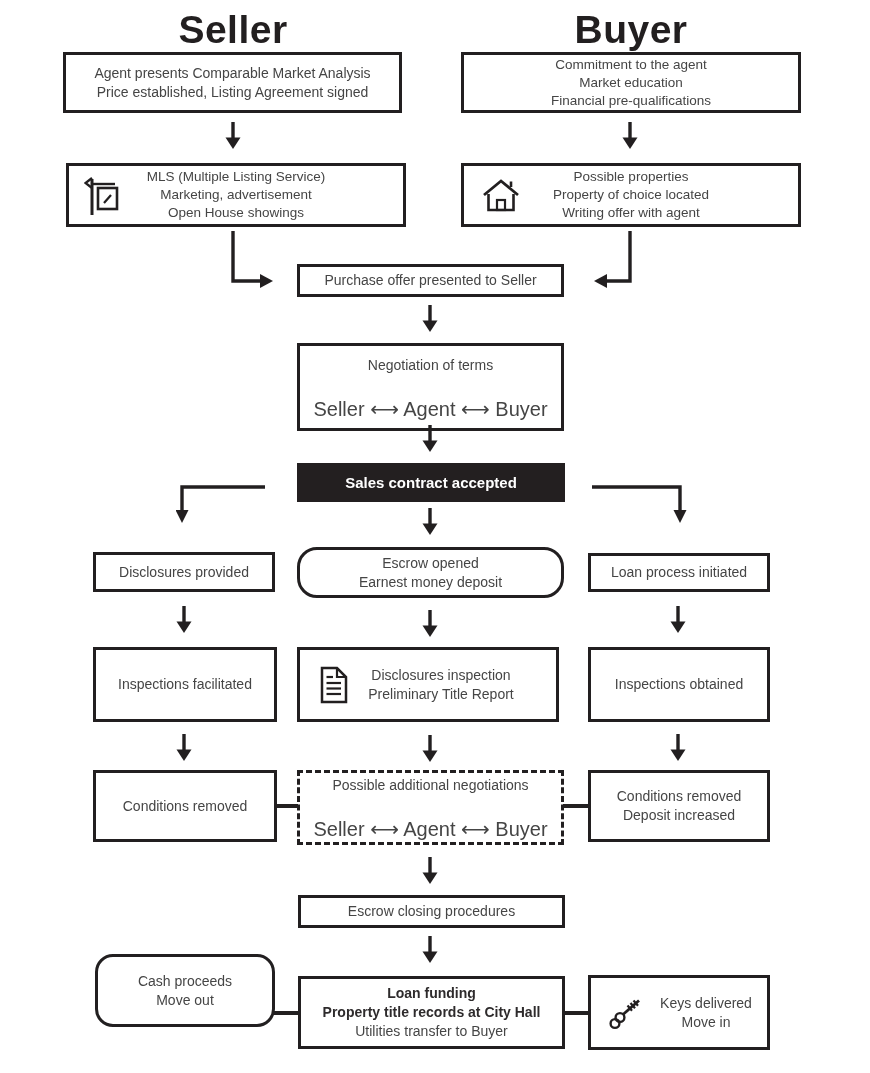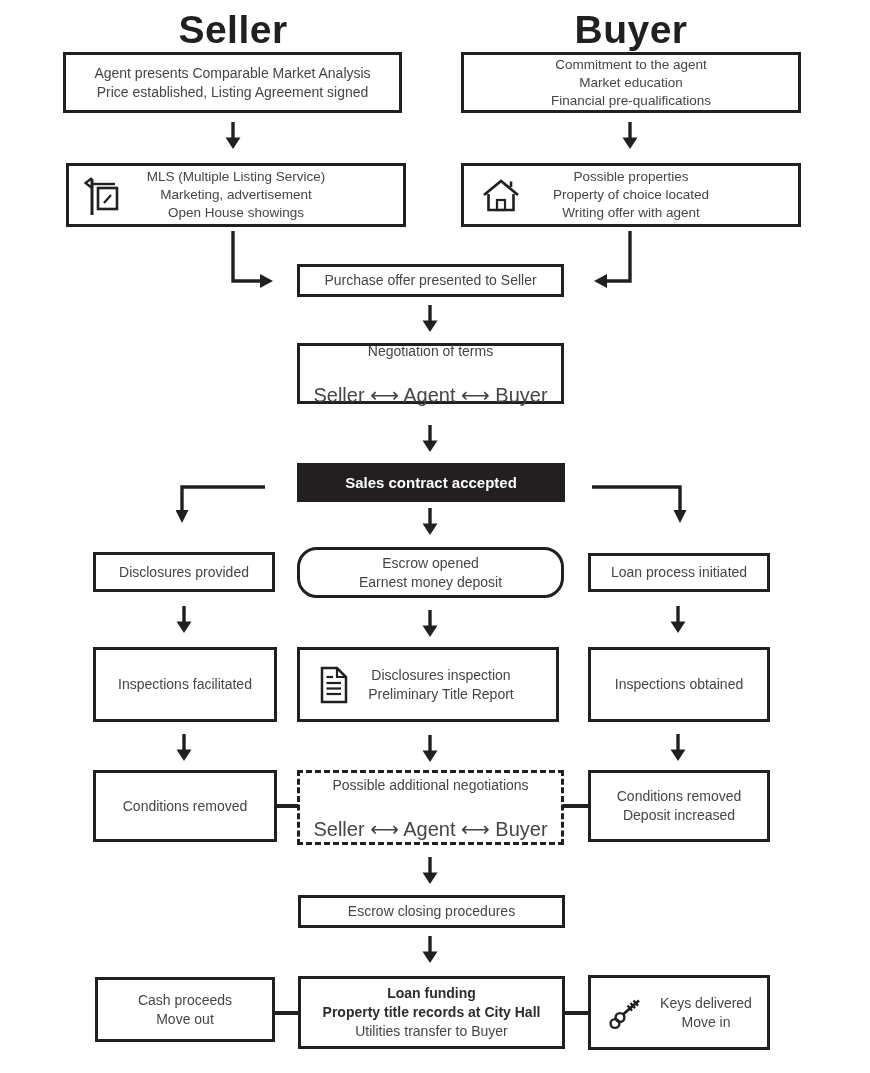--- a/index.html
+++ b/index.html
@@ -104,21 +104,21 @@
     <div class="line">Purchase offer presented to Seller</div>
   </div>
 
   <div class="arr" style="left:421px;top:305px;">
     <svg width="18" height="28" viewBox="0 0 18 28">
         <path d="M9 0 V17" stroke="#221f20" stroke-width="3.4"></path>
         <path d="M1.5 15.5 L16.5 15.5 L9 27 Z" fill="#221f20"></path>
       </svg>
   </div>
 
-  <div class="box negó" style="left:297px;top:343px;width:267px;height:61px;">
+  <div class="box negó" style="left:297px;top:343px;width:267px;height:88px;">
     <div class="line nego-title">Negotiation of terms</div>
     <div class="parties">Seller ⟷ Agent ⟷ Buyer</div>
   </div>
 
   <div class="arr" style="left:421px;top:425px;">
     <svg width="18" height="28" viewBox="0 0 18 28">
         <path d="M9 0 V17" stroke="#221f20" stroke-width="3.4"></path>
         <path d="M1.5 15.5 L16.5 15.5 L9 27 Z" fill="#221f20"></path>
       </svg>
   </div>
@@ -241,21 +241,21 @@
     <div class="line">Escrow closing procedures</div>
   </div>
 
   <div class="arr" style="left:421px;top:936px;">
     <svg width="18" height="28" viewBox="0 0 18 28">
         <path d="M9 0 V17" stroke="#221f20" stroke-width="3.4"></path>
         <path d="M1.5 15.5 L16.5 15.5 L9 27 Z" fill="#221f20"></path>
       </svg>
   </div>
 
-  <div class="box" style="left:95px;top:977px;width:180px;height:65px;">
+  <div class="box" style="left:95px;top:954px;width:180px;height:73px;border-radius:18px;">
     <div class="line">Cash proceeds</div>
     <div class="line">Move out</div>
   </div>
   <div class="box" style="left:298px;top:976px;width:267px;height:73px;">
     <div class="line bold">Loan funding</div>
     <div class="line bold">Property title records at City Hall</div>
     <div class="line">Utilities transfer to Buyer</div>
   </div>
   <div class="box" style="left:588px;top:975px;width:182px;height:75px;padding-left:54px;">
     <div class="line">Keys delivered</div>

